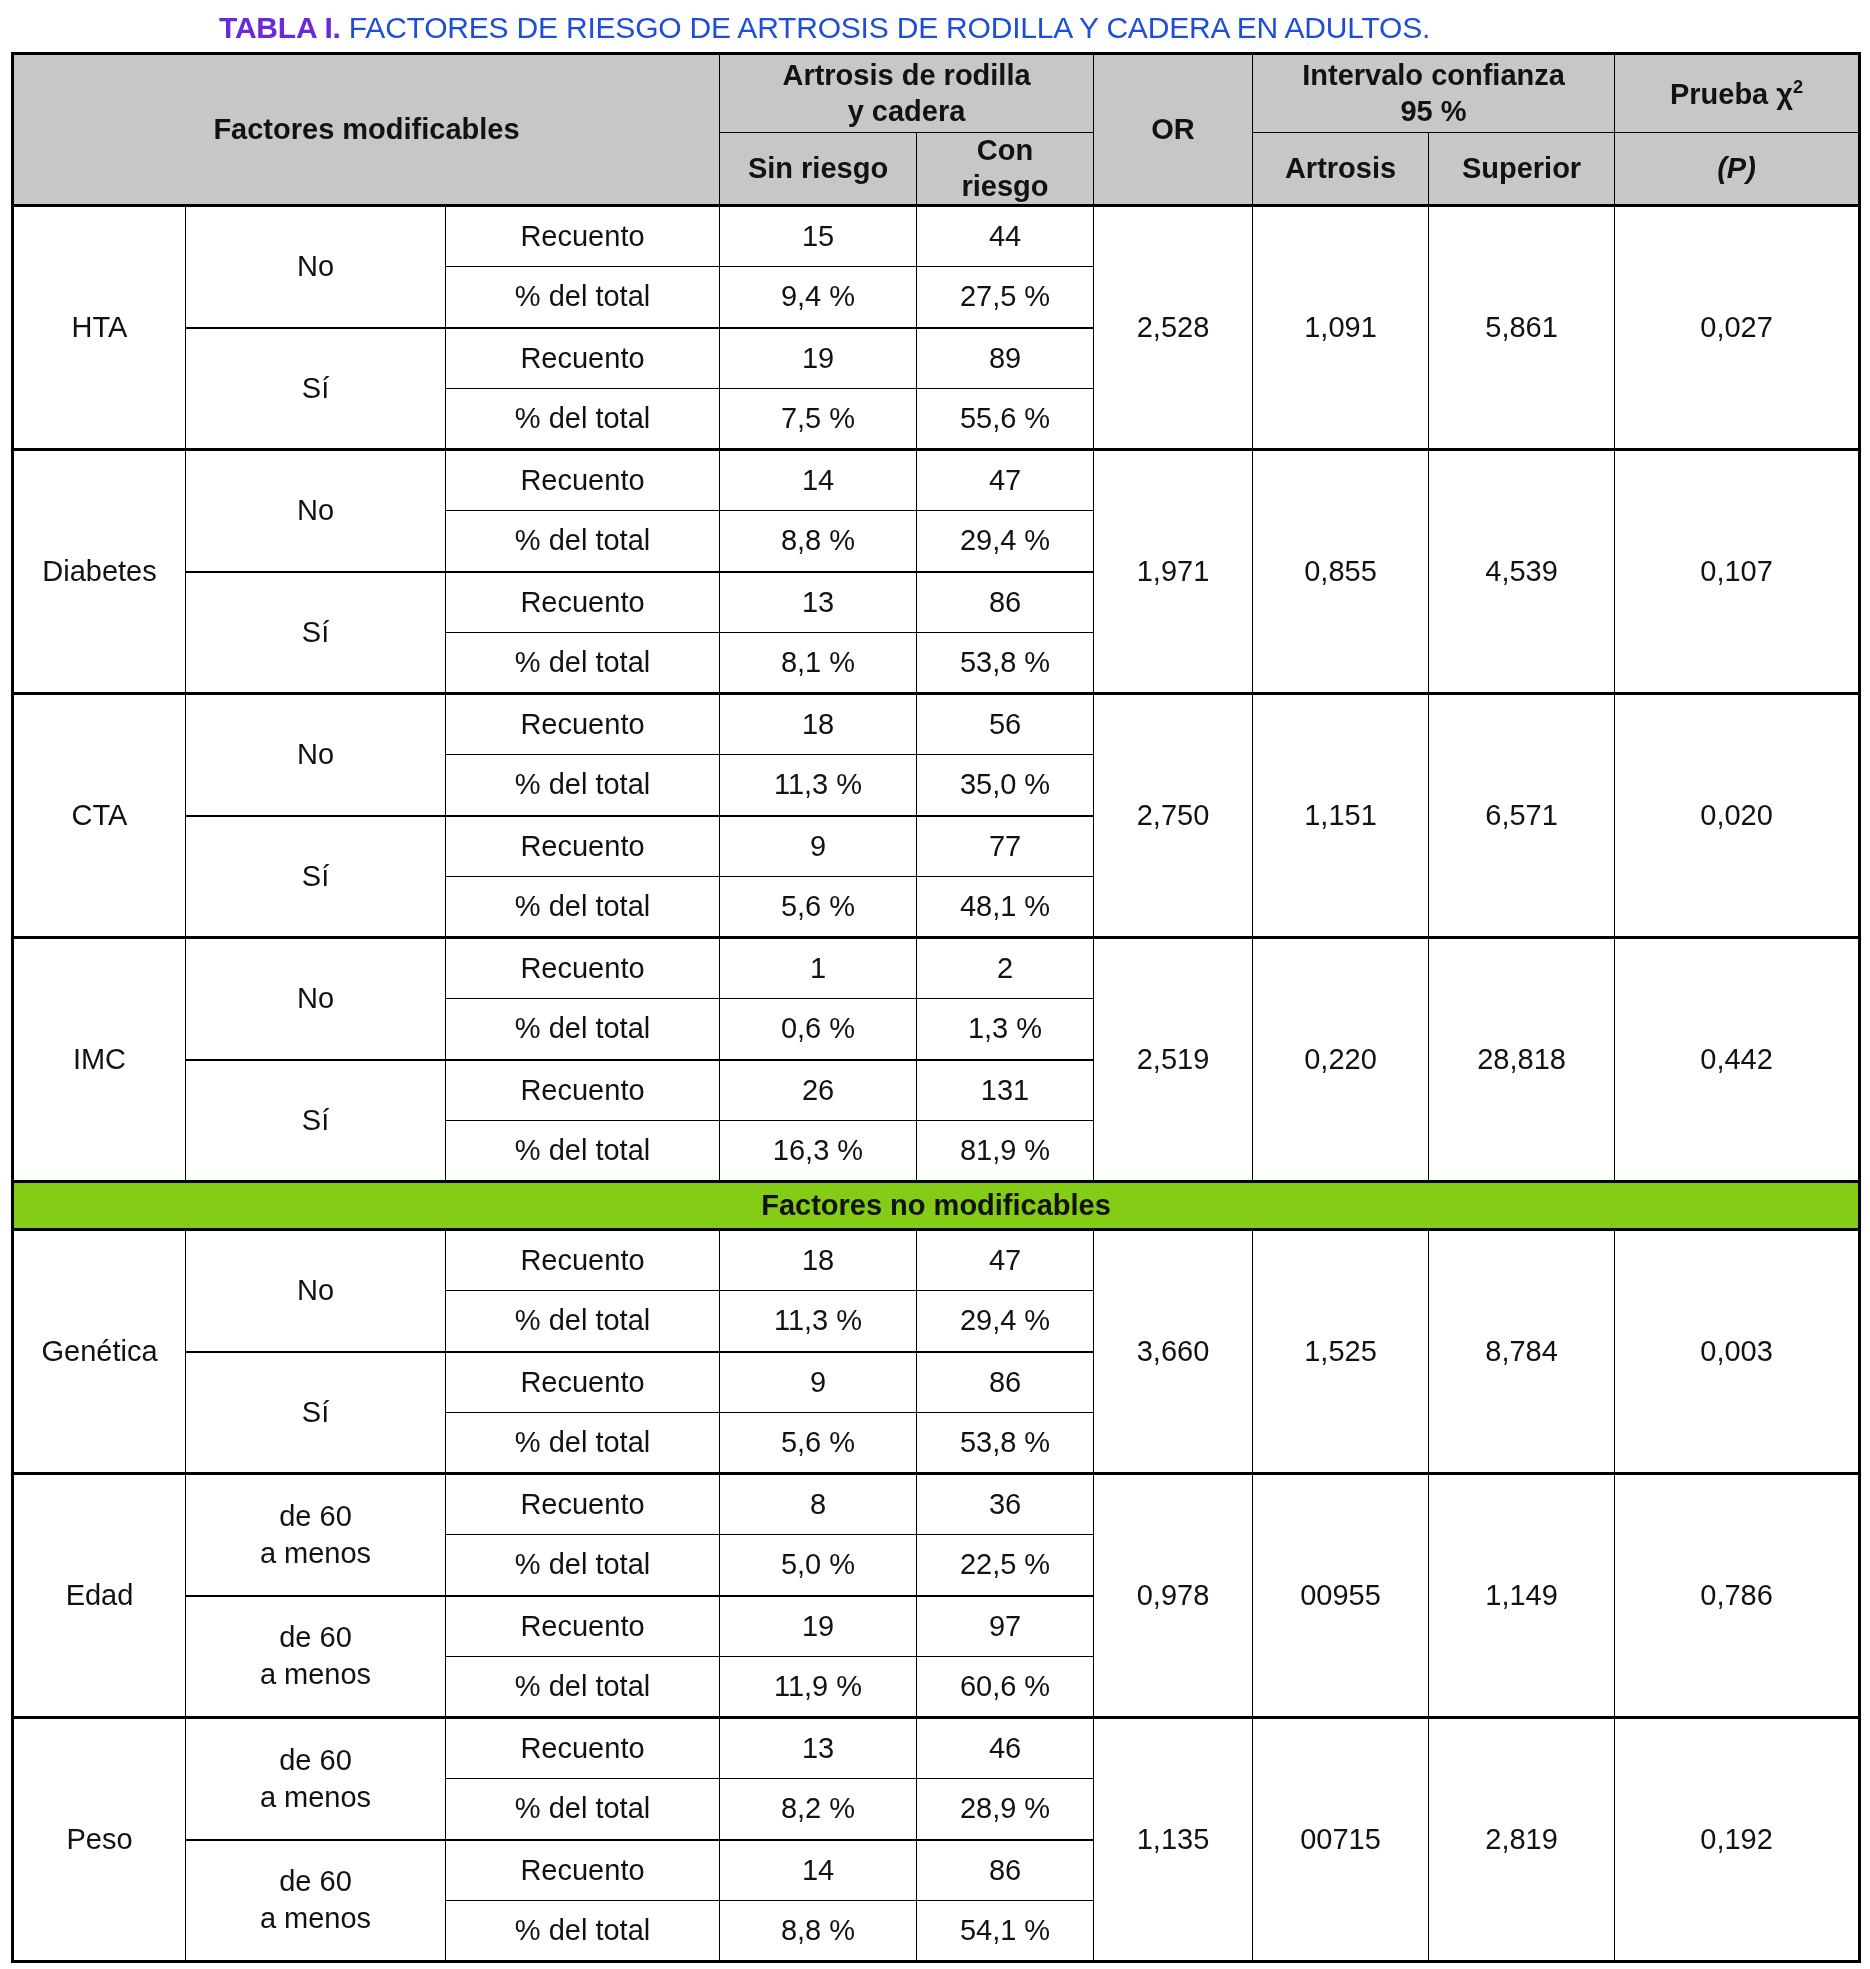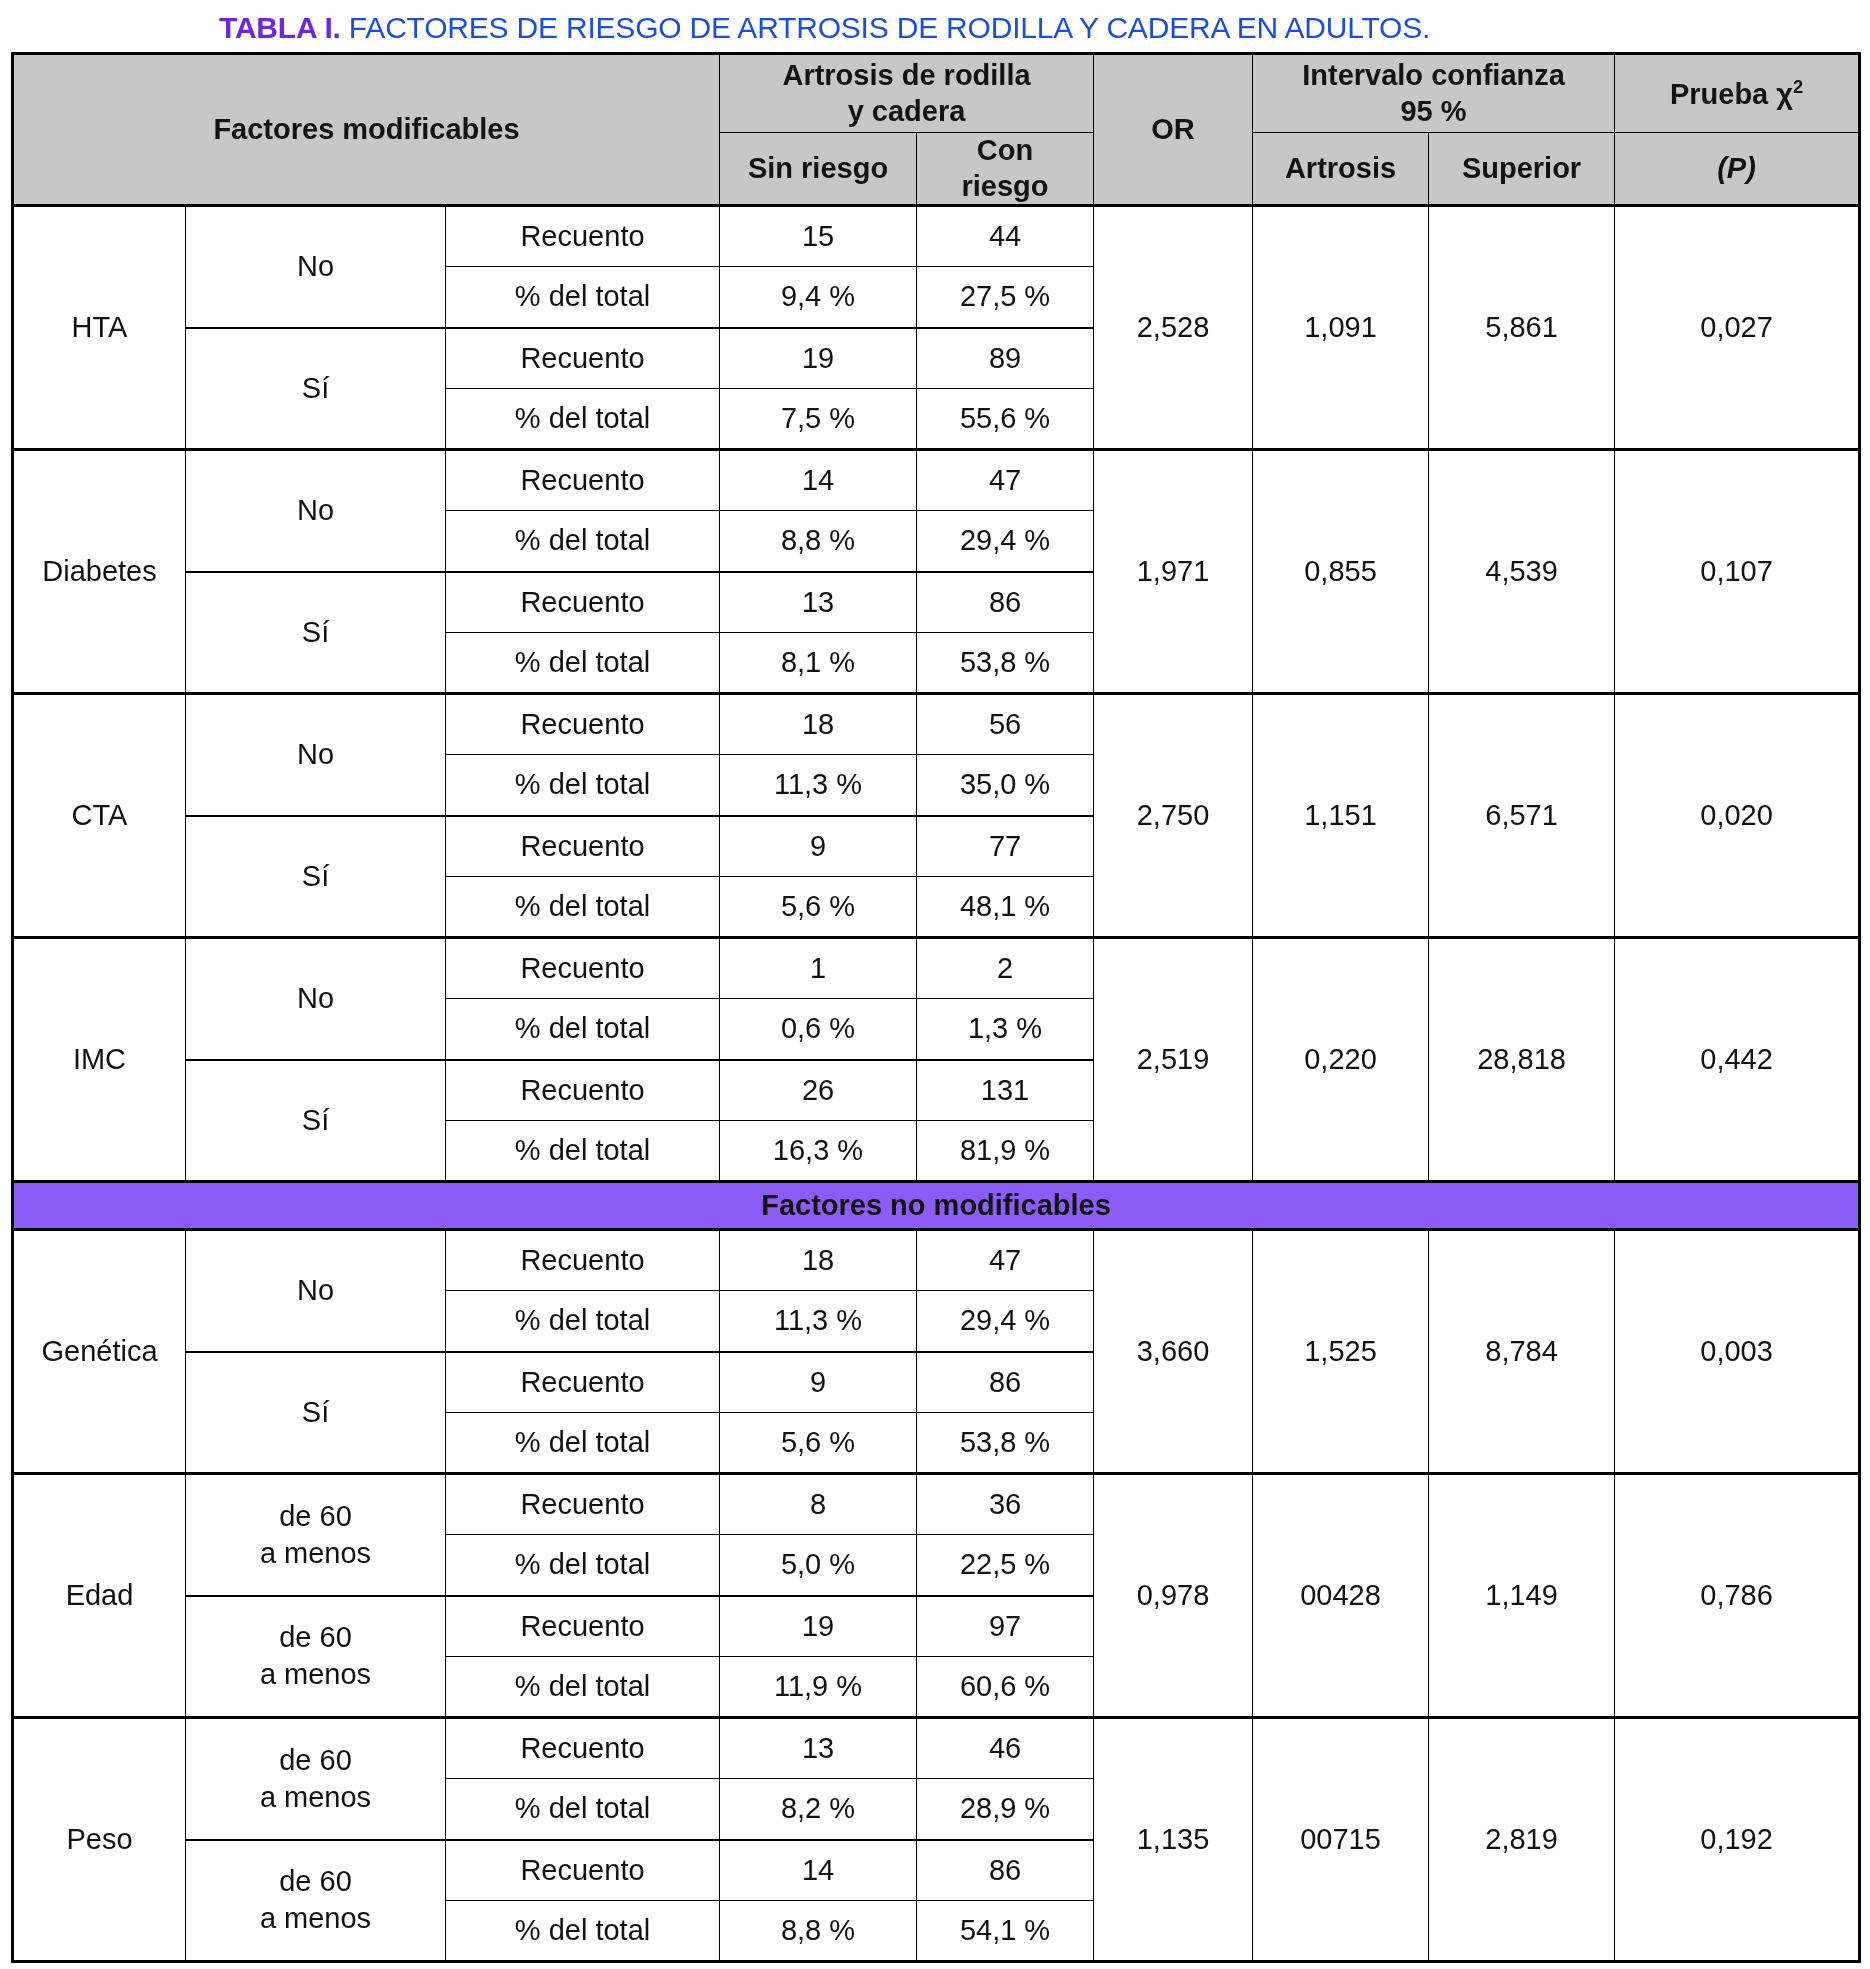--- a/index.html
+++ b/index.html
@@ -40,21 +40,21 @@
   thead tr.head-main { height: 79px; }
   thead tr.head-sub  { height: 69px; }
   thead tr.head-sub th { border-bottom: 3.7px solid #000; }
 
   tbody tr { height: 61px; }
   tr.block-top td { border-top: 3.7px solid #000; }
   tr.group-top td { border-top: 2.7px solid #000; }
 
   tr.band-row { height: 48px; }
   td.band {
-    background: #8b5cf6;
+    background: #84cc16;
     font-weight: bold;
     border-top: 3.7px solid #000;
     border-bottom: 3.7px solid #000;
   }
   td.cat div { line-height: 37px; }
   sup { font-size: 18.3px; font-weight: bold; }
   .p-italic { font-style: italic; }
 </style>
 </head>
 <body>
@@ -282,21 +282,21 @@
     <tr class="block-top">
       <td rowspan="4">Edad</td>
       <td class="cat" rowspan="2">
         <div>de 60</div>
         <div>a menos</div>
       </td>
       <td>Recuento</td>
       <td>8</td>
       <td>36</td>
       <td rowspan="4">0,978</td>
-      <td rowspan="4">00428</td>
+      <td rowspan="4">00955</td>
       <td rowspan="4">1,149</td>
       <td rowspan="4">0,786</td>
     </tr>
     <tr>
       <td>% del total</td>
       <td>5,0 %</td>
       <td>22,5 %</td>
     </tr>
     <tr class="group-top">
       <td class="cat" rowspan="2">

